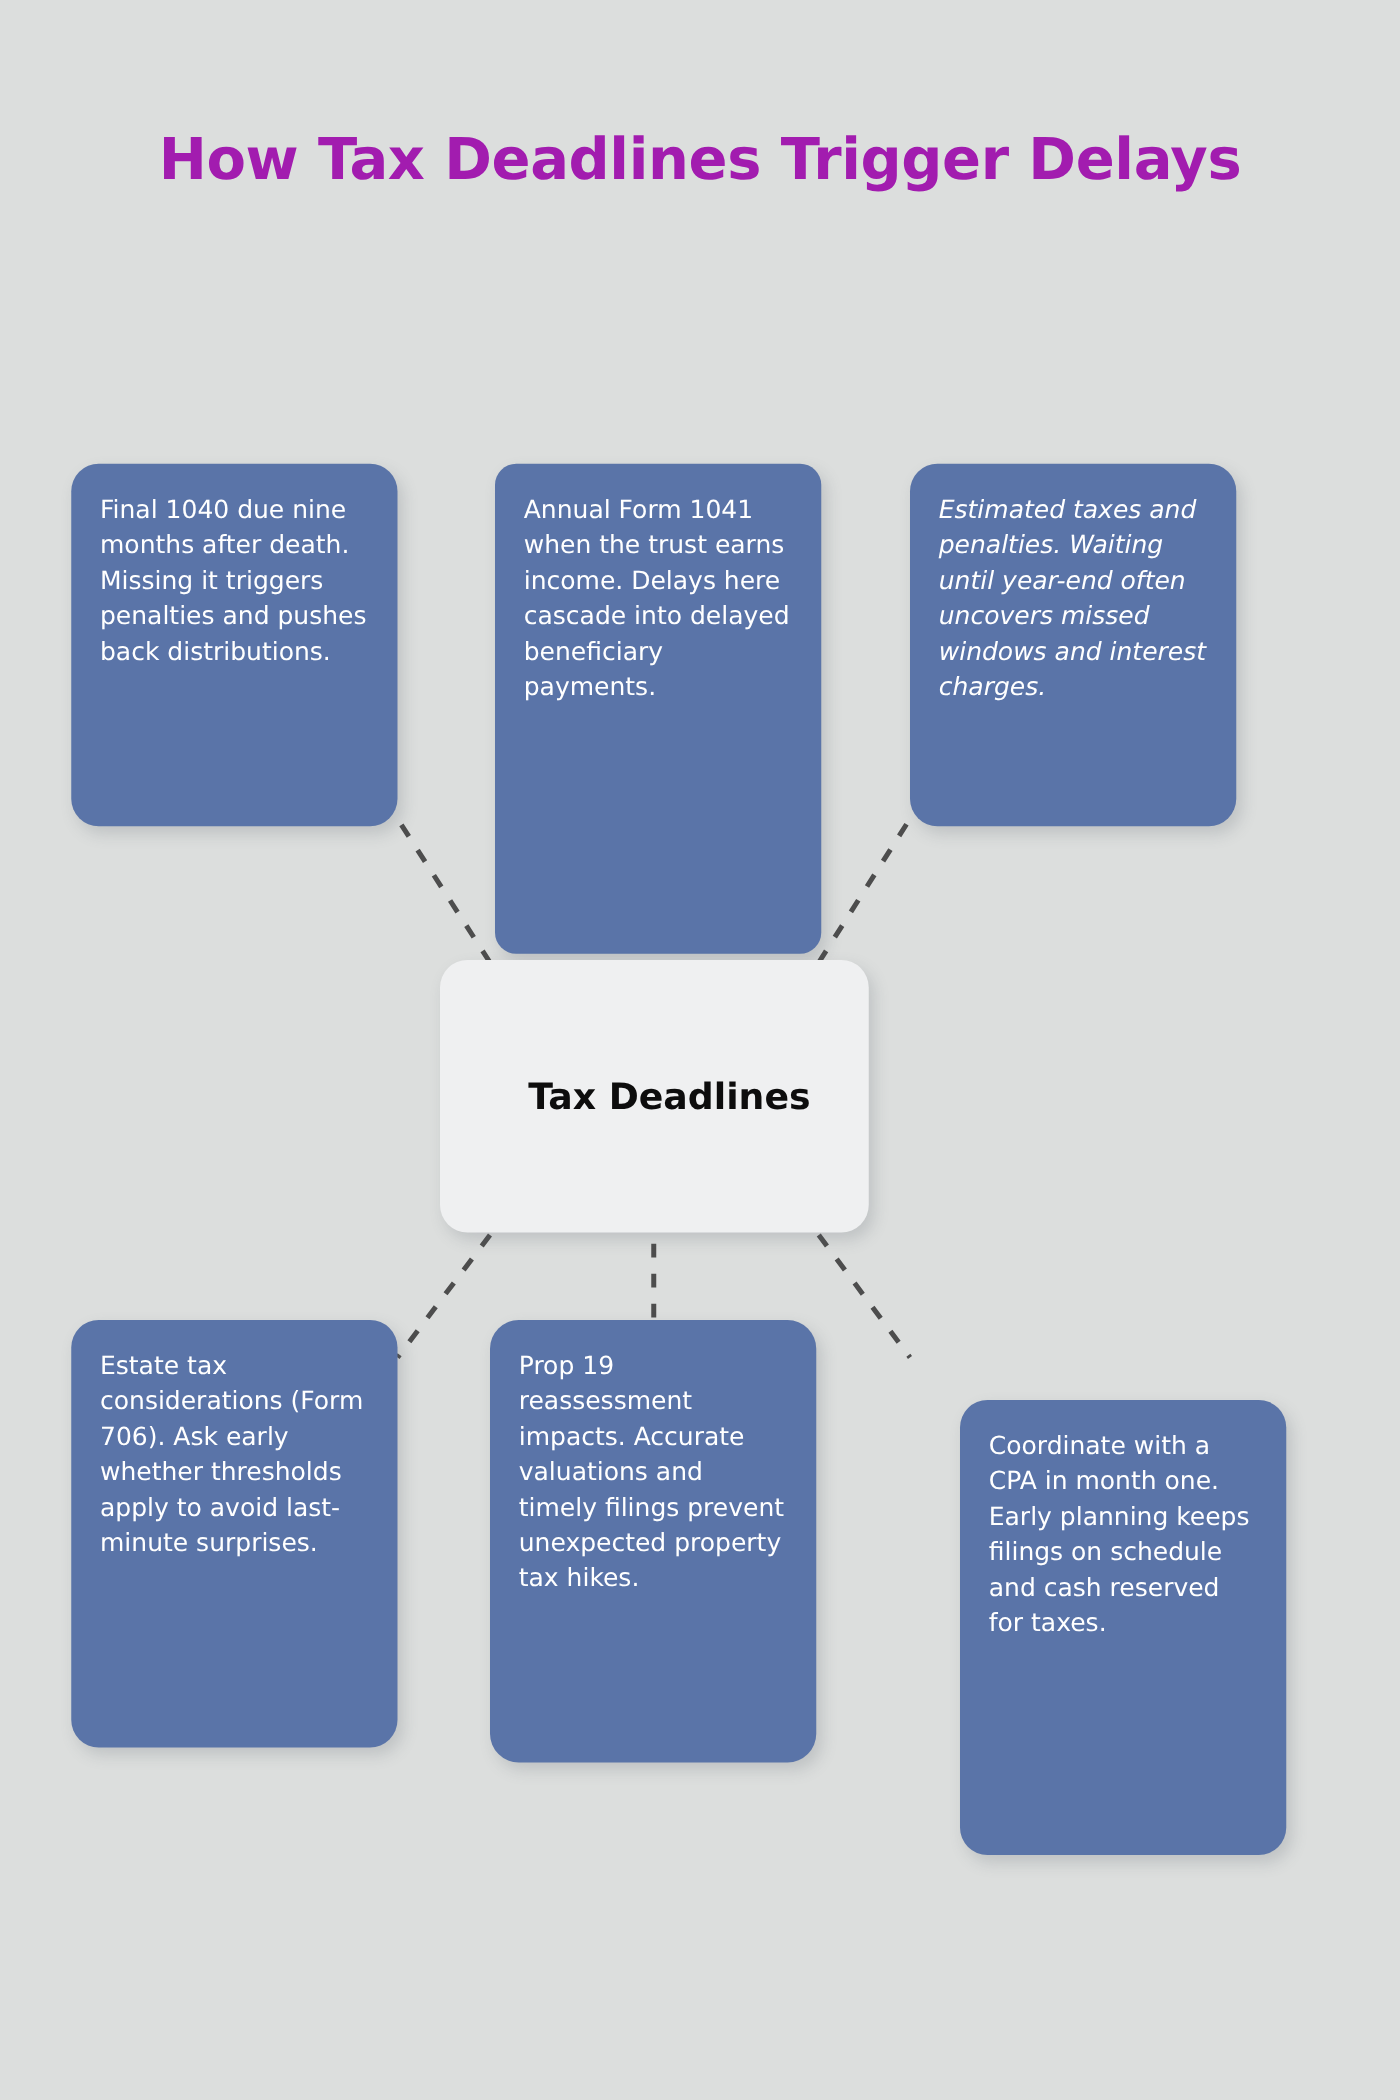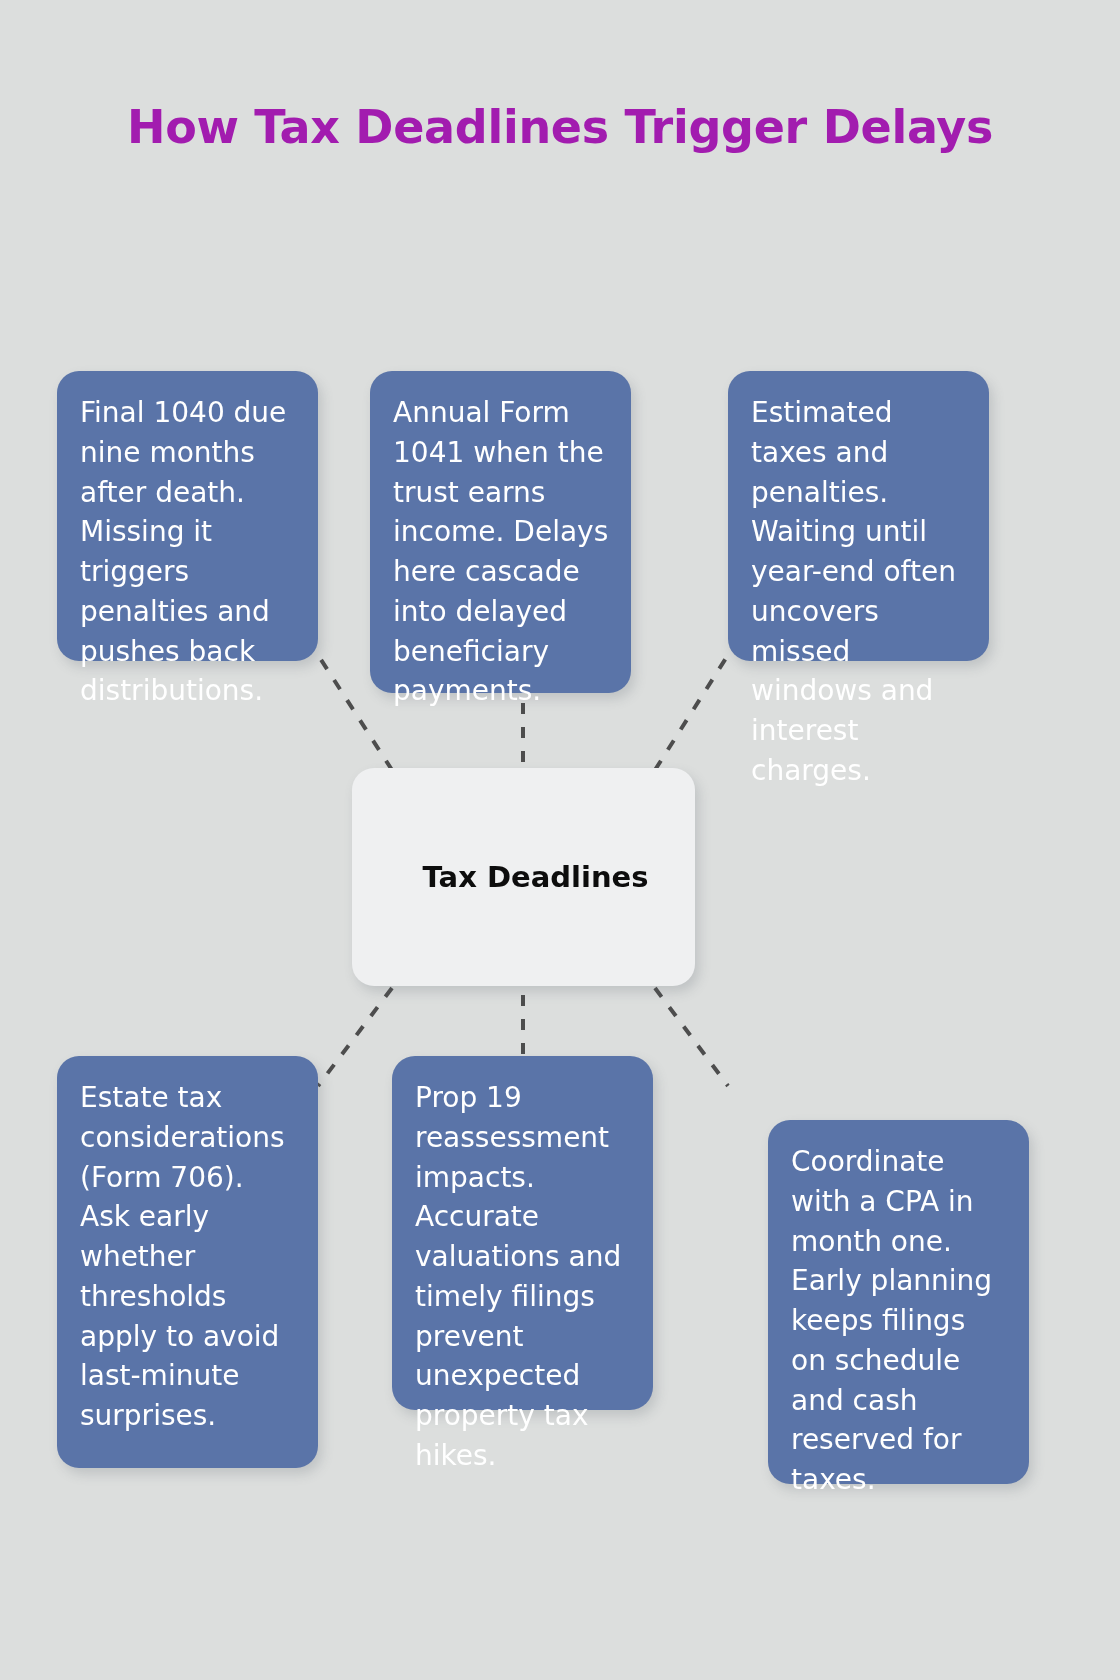--- a/index.html
+++ b/index.html
@@ -45,42 +45,42 @@
   .node {
     position: absolute;
     box-sizing: border-box;
     border-radius: 22px;
     box-shadow: 4px 6px 12px rgba(90,100,110,0.22);
   }
   .leaf {
     background: #5a74a8;
     color: #ffffff;
     padding: 22px 22px 22px 23px;
-    font-size: 28px;
+    font-size: 20px;
     line-height: 1.42;
   }
   .leaf .leaf-text {
     display: block;
   }
   .hub {
     background: #eff0f1;
     color: #0d0d0d;
     display: flex;
     align-items: center;
     justify-content: center;
     font-size: 29px;
     font-weight: bold;
     padding-left: 24px;
   }
   
   #node-tl { left: 57px;  top: 371px;  width: 261px; height: 290px; }
-  #node-tc { left: 370px; top: 371px;  width: 261px; height: 322px; }
-  #node-tr { left: 728px; top: 371px;  width: 261px; height: 290px; }
+  #node-tc { left: 396px; top: 371px;  width: 261px; height: 392px; border-radius: 17px; }
+  #node-tr { left: 728px; top: 371px;  width: 261px; height: 290px; font-style: italic; }
   #node-hub{ left: 352px; top: 768px;  width: 343px; height: 218px; }
-  #node-bl { left: 57px;  top: 1056px; width: 261px; height: 412px; }
+  #node-bl { left: 57px;  top: 1056px; width: 261px; height: 342px; }
   #node-bc { left: 392px; top: 1056px; width: 261px; height: 354px; border-radius: 23px; }
   #node-br { left: 728px; top: 1120px; width: 261px; height: 364px; margin-left: 40px; }
 </style>
 </head>
 <body>
 
 <div id="canvas">
 
   <div class="title">How Tax Deadlines Trigger Delays</div>
 

